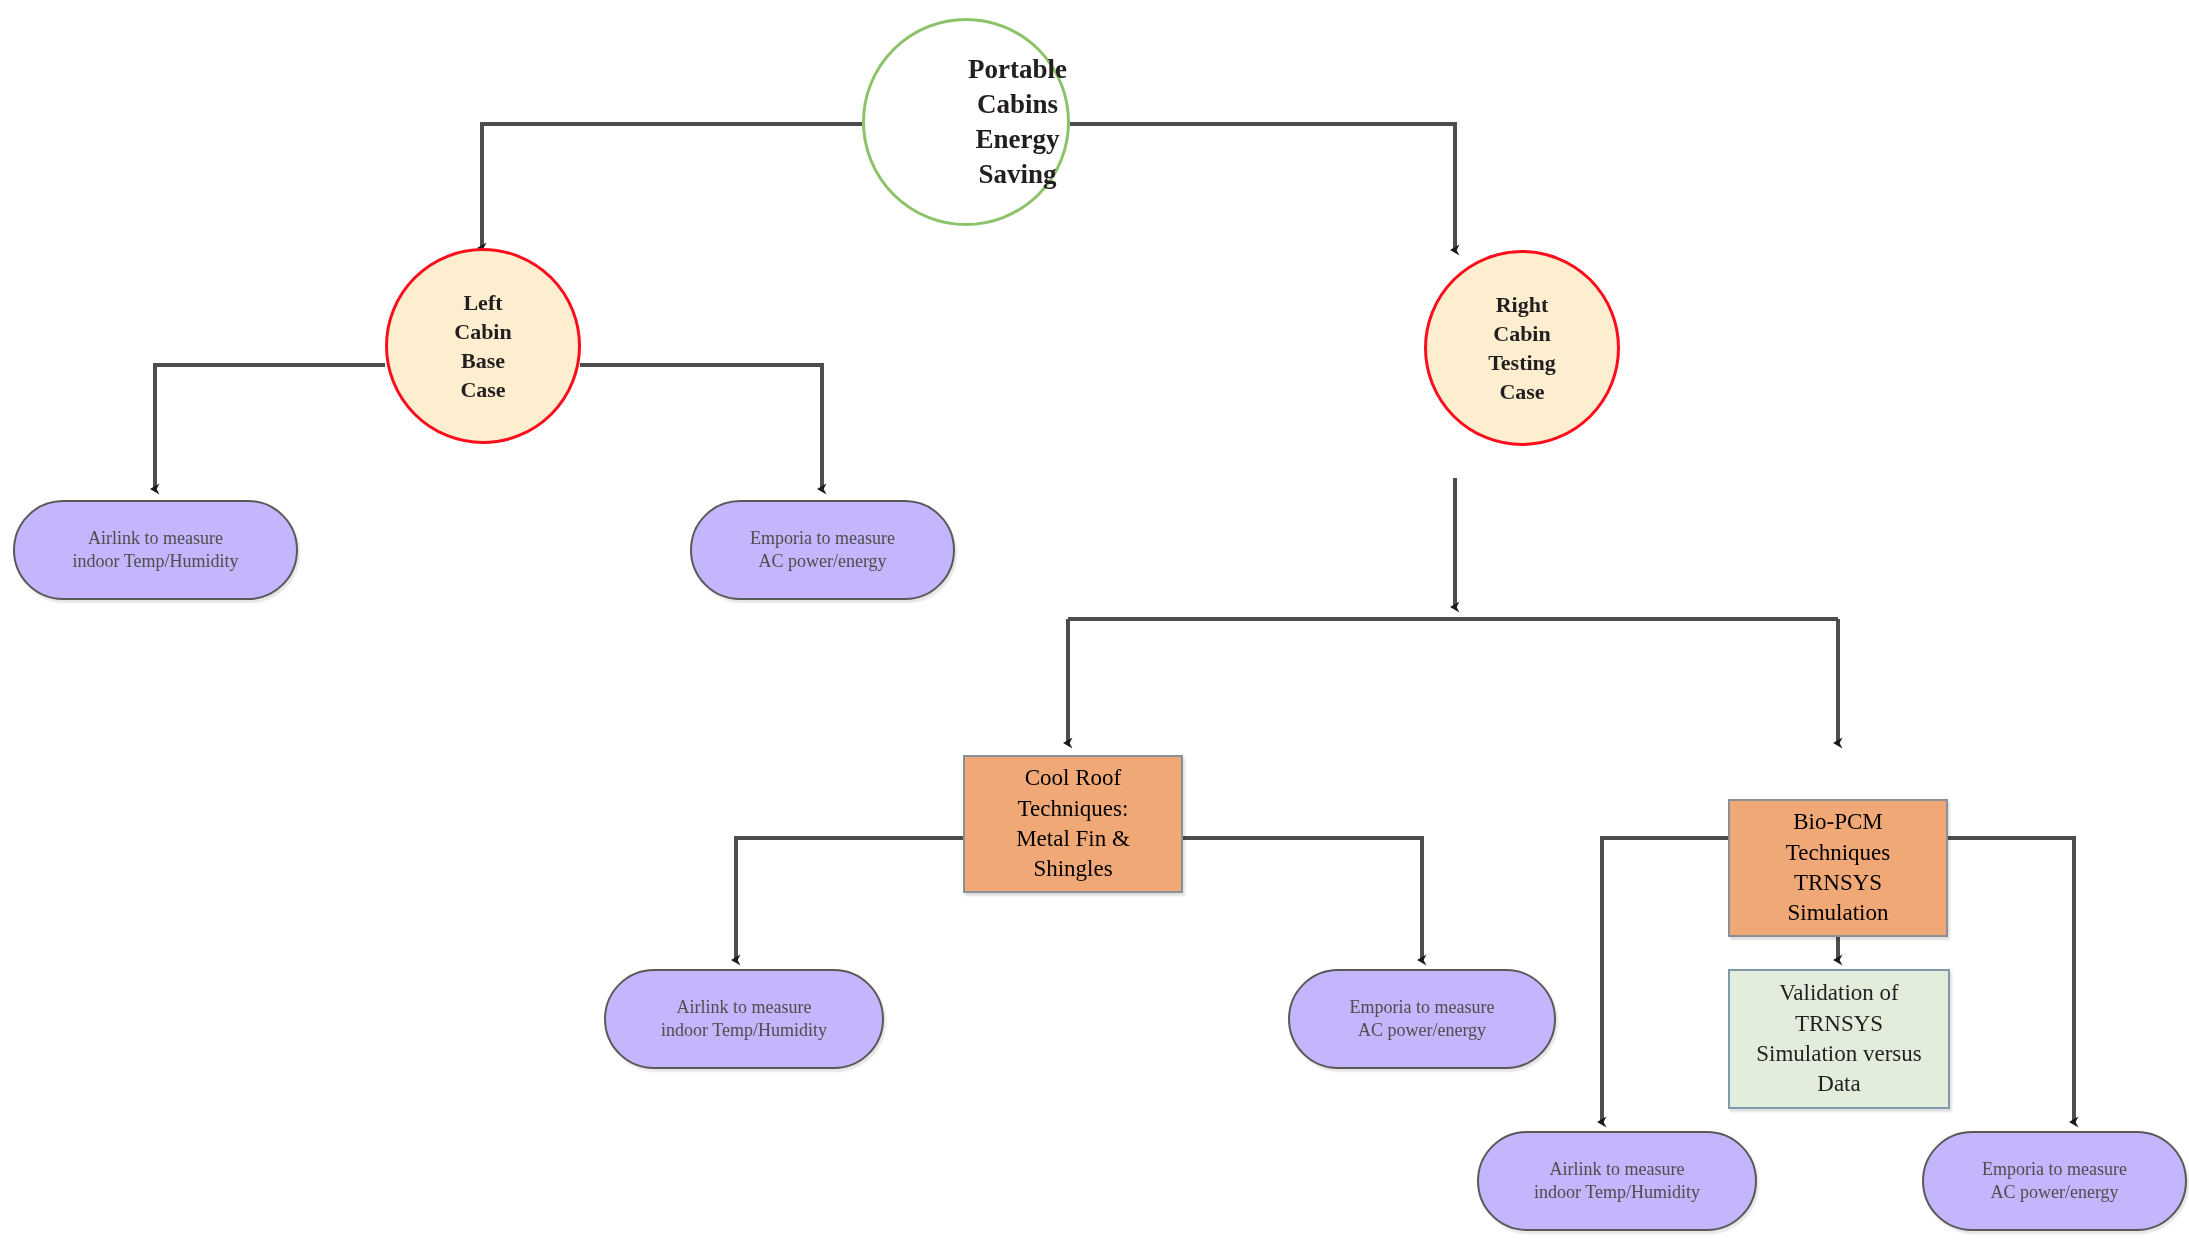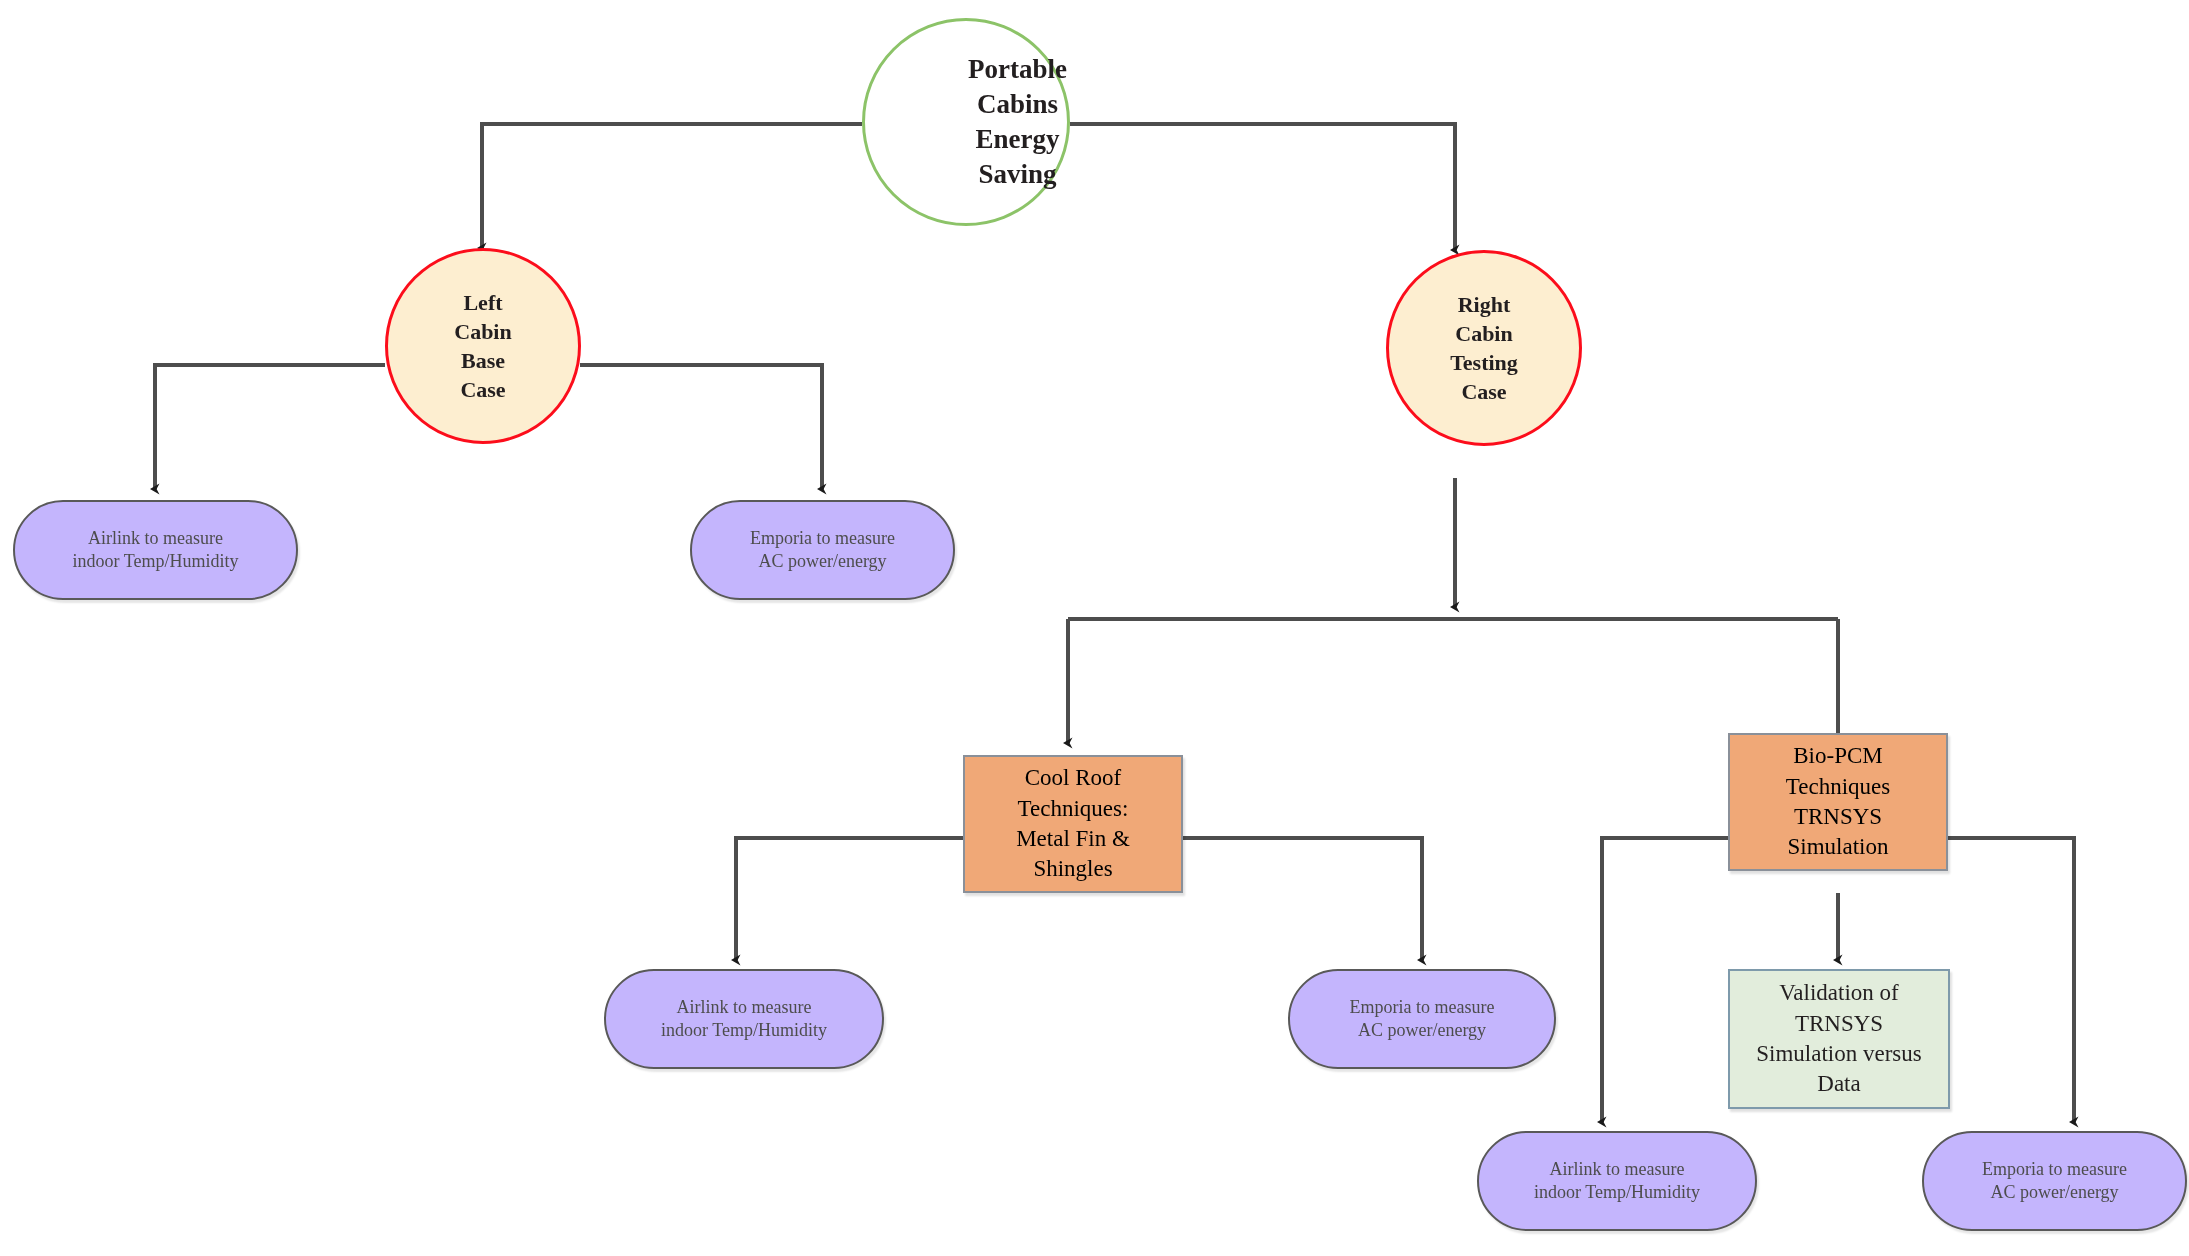--- a/index.html
+++ b/index.html
@@ -138,21 +138,21 @@
 Saving</span>
   </div>
 
   <div class="node circle circle-case" style="left:385px; top:248px; width:196px; height:196px;">
     <span class="lbl">Left
 Cabin
 Base
 Case</span>
   </div>
 
-  <div class="node circle circle-case" style="left:1386px; top:250px; width:196px; height:196px;">
+  <div class="node circle circle-case" style="left:1424px; top:250px; width:196px; height:196px;">
     <span class="lbl">Right
 Cabin
 Testing
 Case</span>
   </div>
 
   <div class="node pill" style="left:13px; top:500px; width:285px; height:100px;">
     <span class="lbl">Airlink  to measure
 indoor Temp/Humidity</span>
   </div>
@@ -162,21 +162,21 @@
 AC power/energy</span>
   </div>
 
   <div class="node rect-orange" style="left:963px; top:755px; width:220px; height:138px;">
     <span class="lbl">Cool Roof
 Techniques:
 Metal  Fin &amp;
 Shingles</span>
   </div>
 
-  <div class="node rect-orange" style="left:1728px; top:733px; width:220px; height:138px;">
+  <div class="node rect-orange" style="left:1728px; top:799px; width:220px; height:138px;">
     <span class="lbl">Bio-PCM
 Techniques
 TRNSYS
 Simulation</span>
   </div>
 
   <div class="node pill" style="left:604px; top:969px; width:280px; height:100px;">
     <span class="lbl">Airlink to measure
 indoor Temp/Humidity</span>
   </div>

